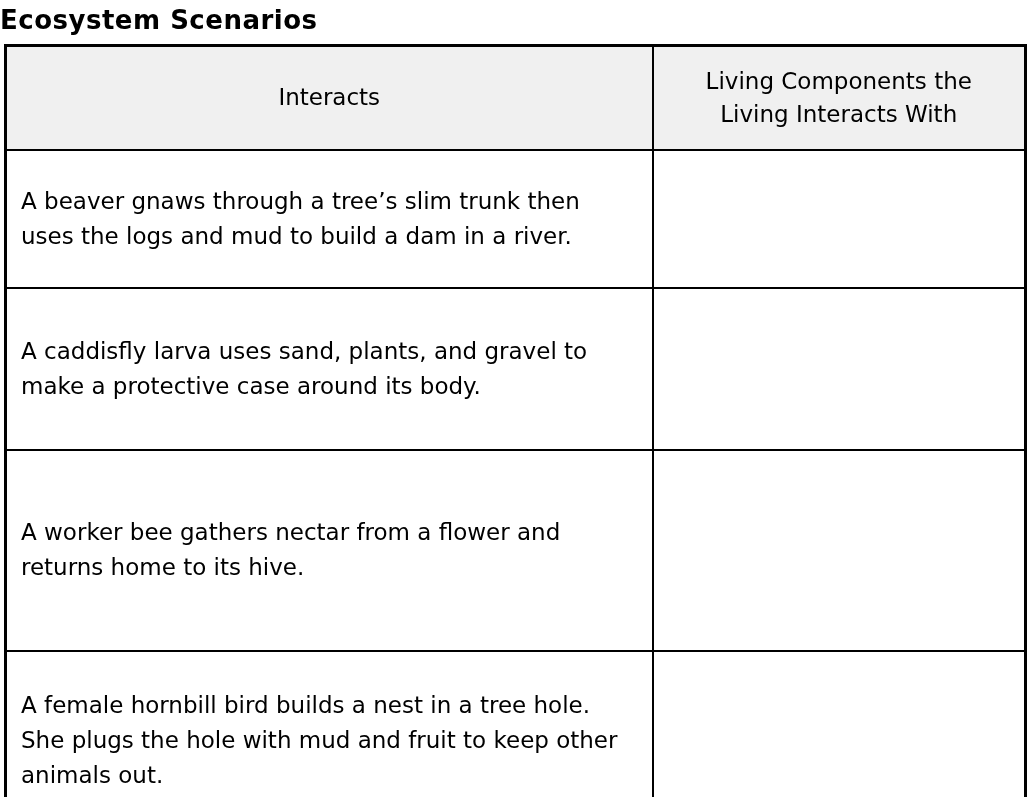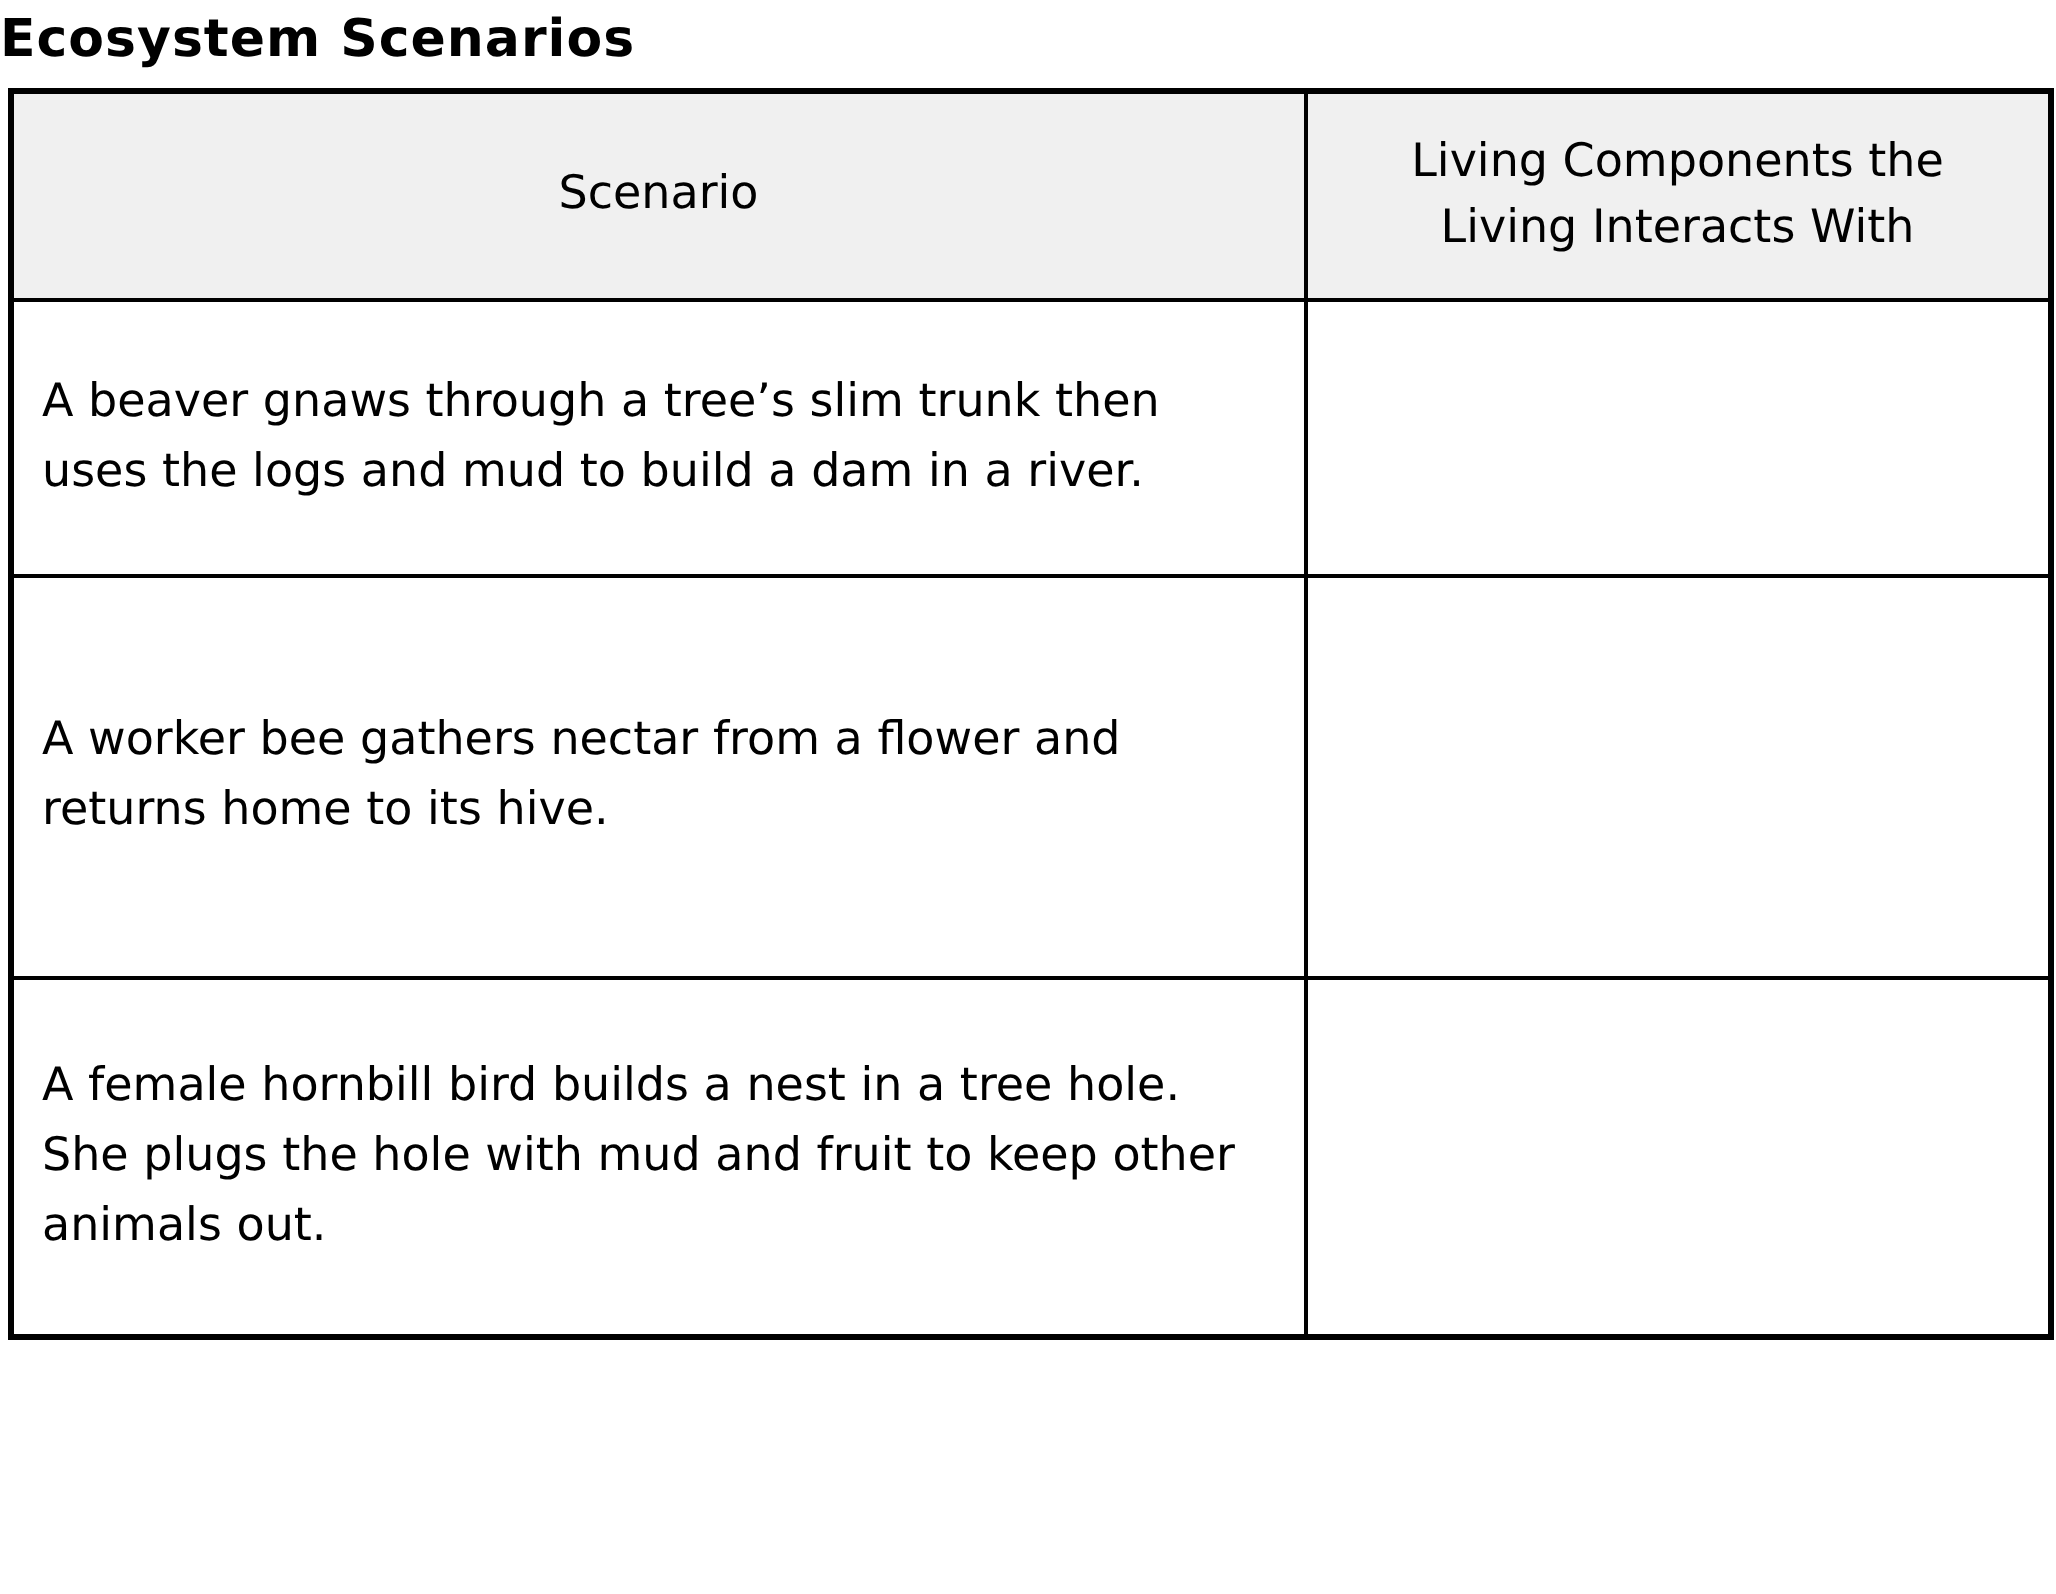--- a/index.html
+++ b/index.html
@@ -74,29 +74,33 @@
 
   <div class="title">Ecosystem Scenarios</div>
 
   <table class="scenarios">
     <colgroup>
       <col class="col-scenario">
       <col class="col-answer">
     </colgroup>
     <tbody>
       <tr class="header-row">
-        <th>Scenario</th>
+        <th>Interacts</th>
         <th>Living Components the Living Interacts With</th>
       </tr>
 
       <tr class="row-1">
         <td class="scenario-cell">A beaver gnaws through a tree’s slim trunk then uses the logs and mud to build a dam in a river.</td>
         <td class="answer-cell"></td>
       </tr>
 
+      <tr class="row-2">
+        <td class="scenario-cell">A caddisfly larva uses sand, plants, and gravel to make a protective case around its body.</td>
+        <td class="answer-cell"></td>
+      </tr>
 
       <tr class="row-3">
         <td class="scenario-cell">A worker bee gathers nectar from a flower and returns home to its hive.</td>
         <td class="answer-cell"></td>
       </tr>
 
       <tr class="row-4">
         <td class="scenario-cell">A female hornbill bird builds a nest in a tree hole. She plugs the hole with mud and fruit to keep other animals out.</td>
         <td class="answer-cell"></td>
       </tr>

